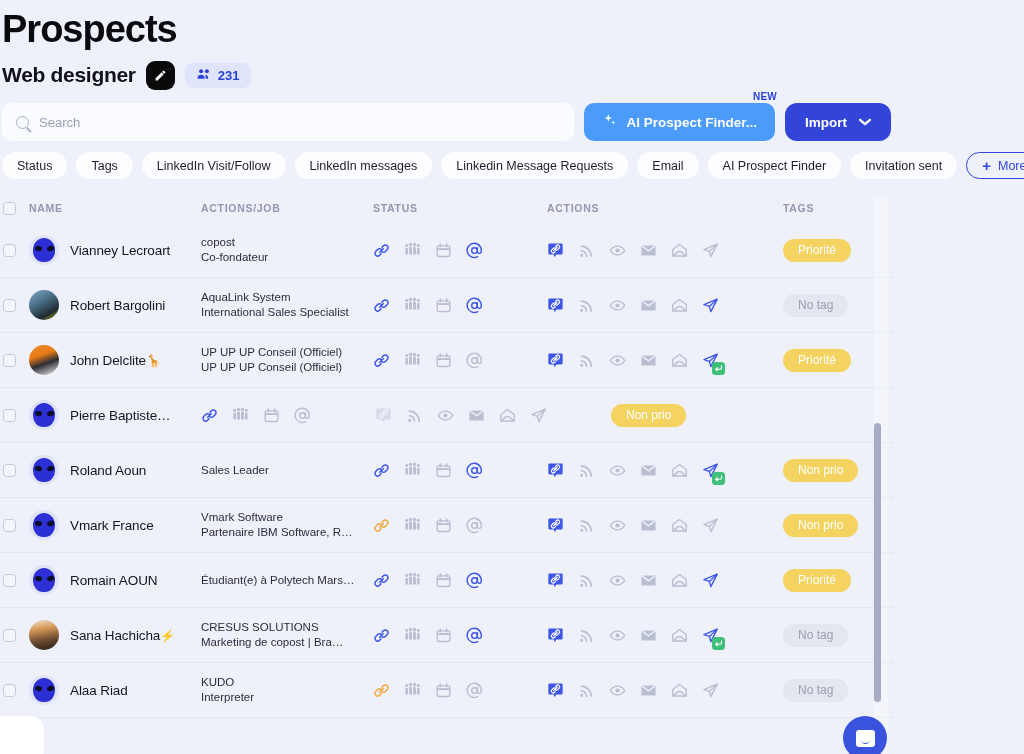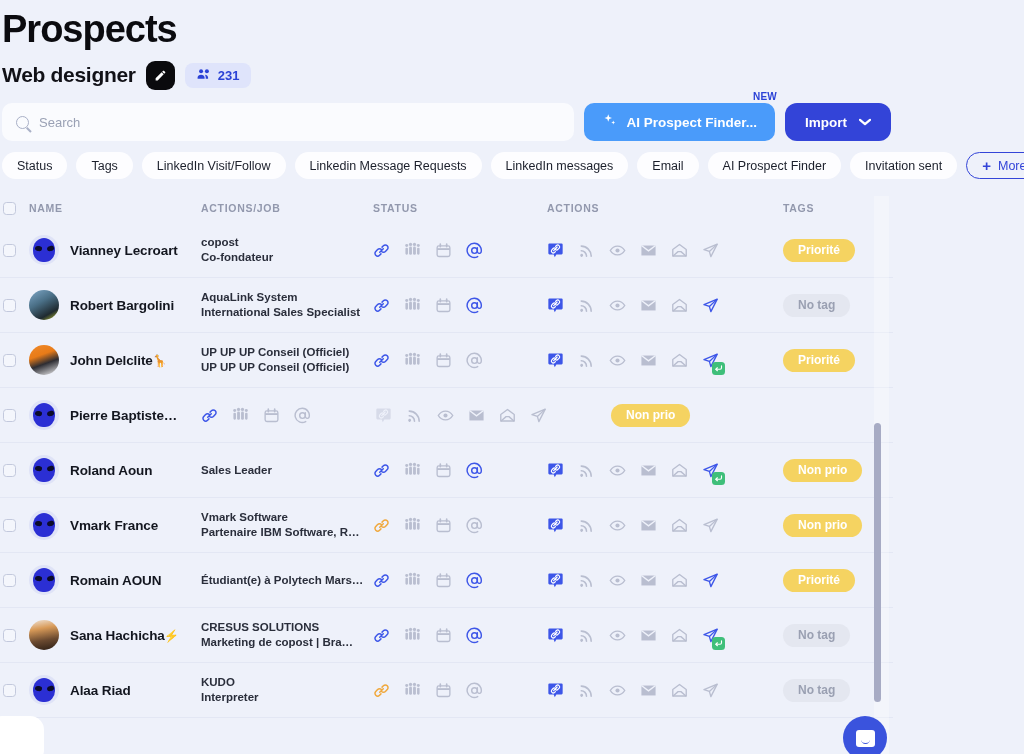--- a/index.html
+++ b/index.html
@@ -92,21 +92,21 @@
   .c-comp  { width: 172px; flex: none; }
   .c-stat  { width: 174px; flex: none; }
   .c-act   { width: 236px; flex: none; }
   .c-tags  { width: 180px; flex: none; }
 
   .cbx {
     width: 13px; height: 13px; border: 1.4px solid #c3c9dd; border-radius: 3.5px;
     background: #f4f6fc; cursor: pointer;
   }
 
-  .tbody { height: 496px; overflow: hidden; position: relative; font-weight: bold; }
+  .tbody { height: 496px; overflow: hidden; position: relative; }
   .row {
     display: flex; align-items: center; height: 55px;
     padding: 0 0 0 3px; border-bottom: 1px solid #e3e7f4;
   }
   .namecell { display: flex; align-items: center; gap: 11px; }
   .avatar {
     width: 30px; height: 30px; border-radius: 50%; flex: none;
     display: flex; align-items: center; justify-content: center;
     font-size: 19px; overflow: hidden; position: relative;
   }
@@ -221,22 +221,22 @@
             <path d="M1 1.8l5 4.4 5-4.4"></path>
           </svg>
       </span>
     </button>
   </div>
 
   <div class="chiprow">
     <button class="chip">Status</button>
     <button class="chip">Tags</button>
     <button class="chip">LinkedIn Visit/Follow</button>
+    <button class="chip">LinkedIn messages</button>
     <button class="chip">Linkedin Message Requests</button>
-    <button class="chip">LinkedIn messages</button>
     <button class="chip">Email</button>
     <button class="chip">AI Prospect Finder</button>
     <button class="chip">Invitation sent</button>
     <button class="chip more">
       <span class="plus">+</span>
       <span>More filters</span>
     </button>
   </div>
 
   <div class="thead">

